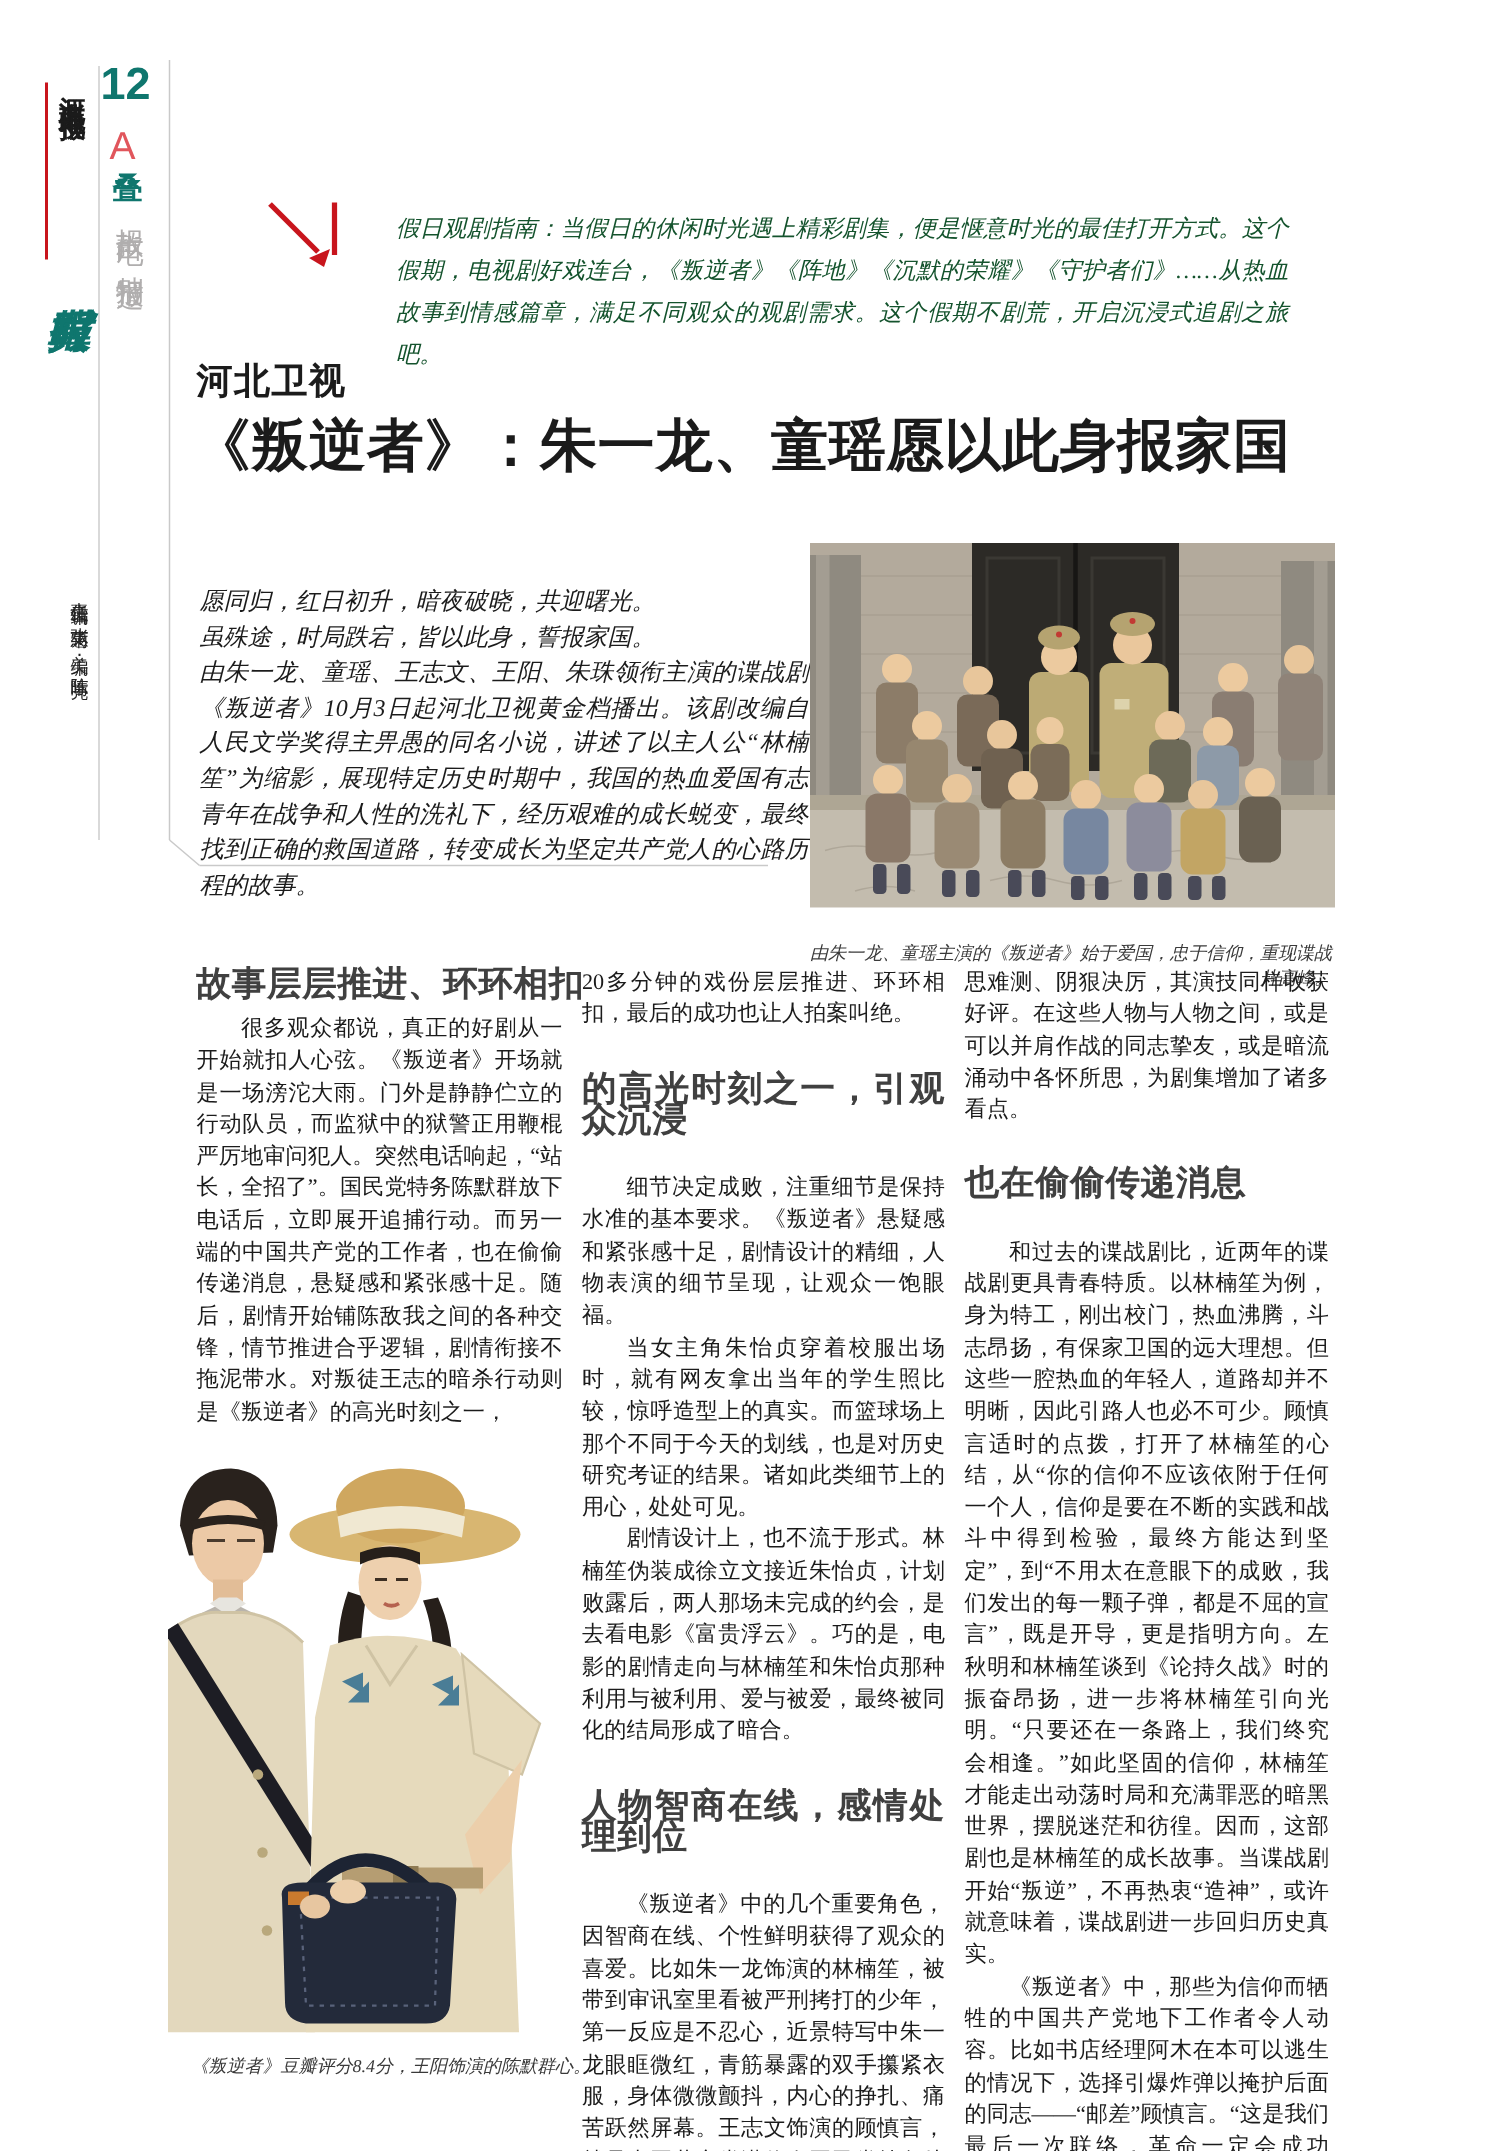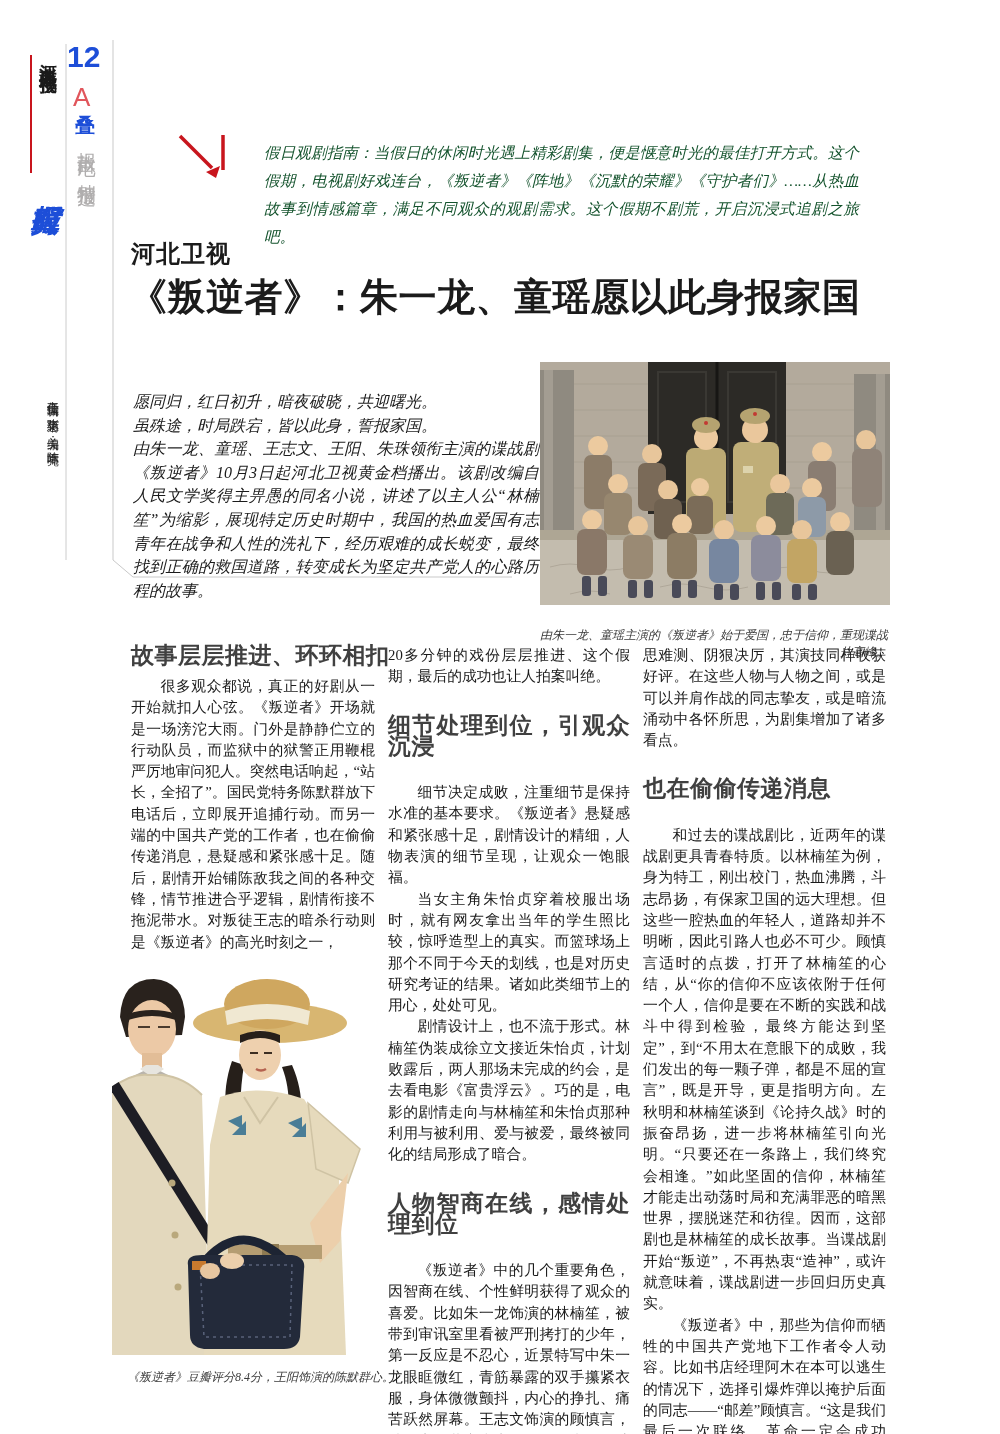--- a/index.html
+++ b/index.html
@@ -1,20 +1,20 @@
 <!DOCTYPE html>
 <html><head>
 <meta charset="utf-8">
 <style>
   html,body{margin:0;padding:0;background:#ffffff;}
   .page{position:relative;width:1000px;height:1434px;background:#fff;overflow:hidden;
         font-family:"Liberation Serif","DejaVu Serif",serif;color:#1b1b1b;}
   .abs{position:absolute;}
   .v{writing-mode:vertical-rl;text-orientation:upright;}
-  .red{color:#1d4ed8;}
+  .red{color:#0f766e;}
   .sans{font-family:"Liberation Sans","DejaVu Sans",sans-serif;}
   .kai{font-style:italic;}
   
   .masthead{left:36px;top:50px;font-size:17.5px;font-weight:bold;letter-spacing:2px;}
   .mast-script{left:30px;top:182px;font-size:29px;font-weight:bold;font-style:italic;line-height:1.05;}
   .pageno{left:67px;top:40px;font-size:30px;font-weight:bold;}
   .ed-letter{left:73px;top:82px;font-size:26px;color:#e1565c;}
   .ed-char{left:75px;top:112px;font-size:20px;font-weight:bold;}
   .section-label{left:74px;top:138px;font-size:18.5px;color:#b0aeae;letter-spacing:2px;}
   .editors{left:44px;top:392px;font-size:12px;letter-spacing:1px;color:#222;}
@@ -231,22 +231,22 @@
     <path d="M95,286 Q130,248 172,286" fill="none" stroke="#1d2433" stroke-width="9"></path>
     <path d="M76,292 Q74,282 90,282 L180,282 Q194,284 192,296 L188,364 Q186,376 172,376 L92,376 Q78,374 78,362 Z" fill="#232a3a"></path>
     <path d="M88,292 L180,292 L178,364 L92,364 Z" fill="none" stroke="#59627a" stroke-width="1.5" stroke-dasharray="3,4"></path>
     <rect x="80" y="288" width="14" height="9" fill="#c97a2e"></rect>
     <ellipse cx="120" cy="288" rx="12" ry="8" fill="#eccfab"></ellipse>
     <ellipse cx="98" cy="298" rx="10" ry="8" fill="#e7c6a0"></ellipse>
   </svg>
   <div class="abs caption cap2 kai">《叛逆者》豆瓣评分8.4分，王阳饰演的陈默群心。</div>
 
   <div class="abs body-txt col2">
-    <p class="noindent">20多分钟的戏份层层推进、这个假期，最后的成功也让人拍案叫绝。</p>
-    <div class="colhead sans">细节处理到位，引观众沉浸</div>
+    <p class="noindent">20多分钟的戏份层层推进、环环相扣，最后的成功也让人拍案叫绝。</p>
+    <div class="colhead sans">的高光时刻之一，引观众沉浸</div>
     <p>细节决定成败，注重细节是保持水准的基本要求。《叛逆者》悬疑感和紧张感十足，剧情设计的精细，人物表演的细节呈现，让观众一饱眼福。</p>
     <p>当女主角朱怡贞穿着校服出场时，就有网友拿出当年的学生照比较，惊呼造型上的真实。而篮球场上那个不同于今天的划线，也是对历史研究考证的结果。诸如此类细节上的用心，处处可见。</p>
     <p>剧情设计上，也不流于形式。林楠笙伪装成徐立文接近朱怡贞，计划败露后，两人那场未完成的约会，是去看电影《富贵浮云》。巧的是，电影的剧情走向与林楠笙和朱怡贞那种利用与被利用、爱与被爱，最终被同化的结局形成了暗合。</p>
     <div class="colhead sans">人物智商在线，感情处理到位</div>
     <p>《叛逆者》中的几个重要角色，因智商在线、个性鲜明获得了观众的喜爱。比如朱一龙饰演的林楠笙，被带到审讯室里看被严刑拷打的少年，第一反应是不忍心，近景特写中朱一龙眼眶微红，青筋暴露的双手攥紧衣服，身体微微颤抖，内心的挣扎、痛苦跃然屏幕。王志文饰演的顾慎言，就是中国共产党潜伏在国民党特务处的工作者。表面上看，他是特务处“养老”部门档案科的主任，闲云野鹤、八面玲珑，实际上他大智若愚、深藏不露，更有着资深地下工作者丰富的战斗经验。此外，王阳饰演的陈默群心</p>
   </div>
 
   <div class="abs body-txt col3">
     <p class="noindent">思难测、阴狠决厉，其演技同样收获好评。在这些人物与人物之间，或是可以并肩作战的同志挚友，或是暗流涌动中各怀所思，为剧集增加了诸多看点。</p>
     <div class="colhead sans">也在偷偷传递消息</div>

